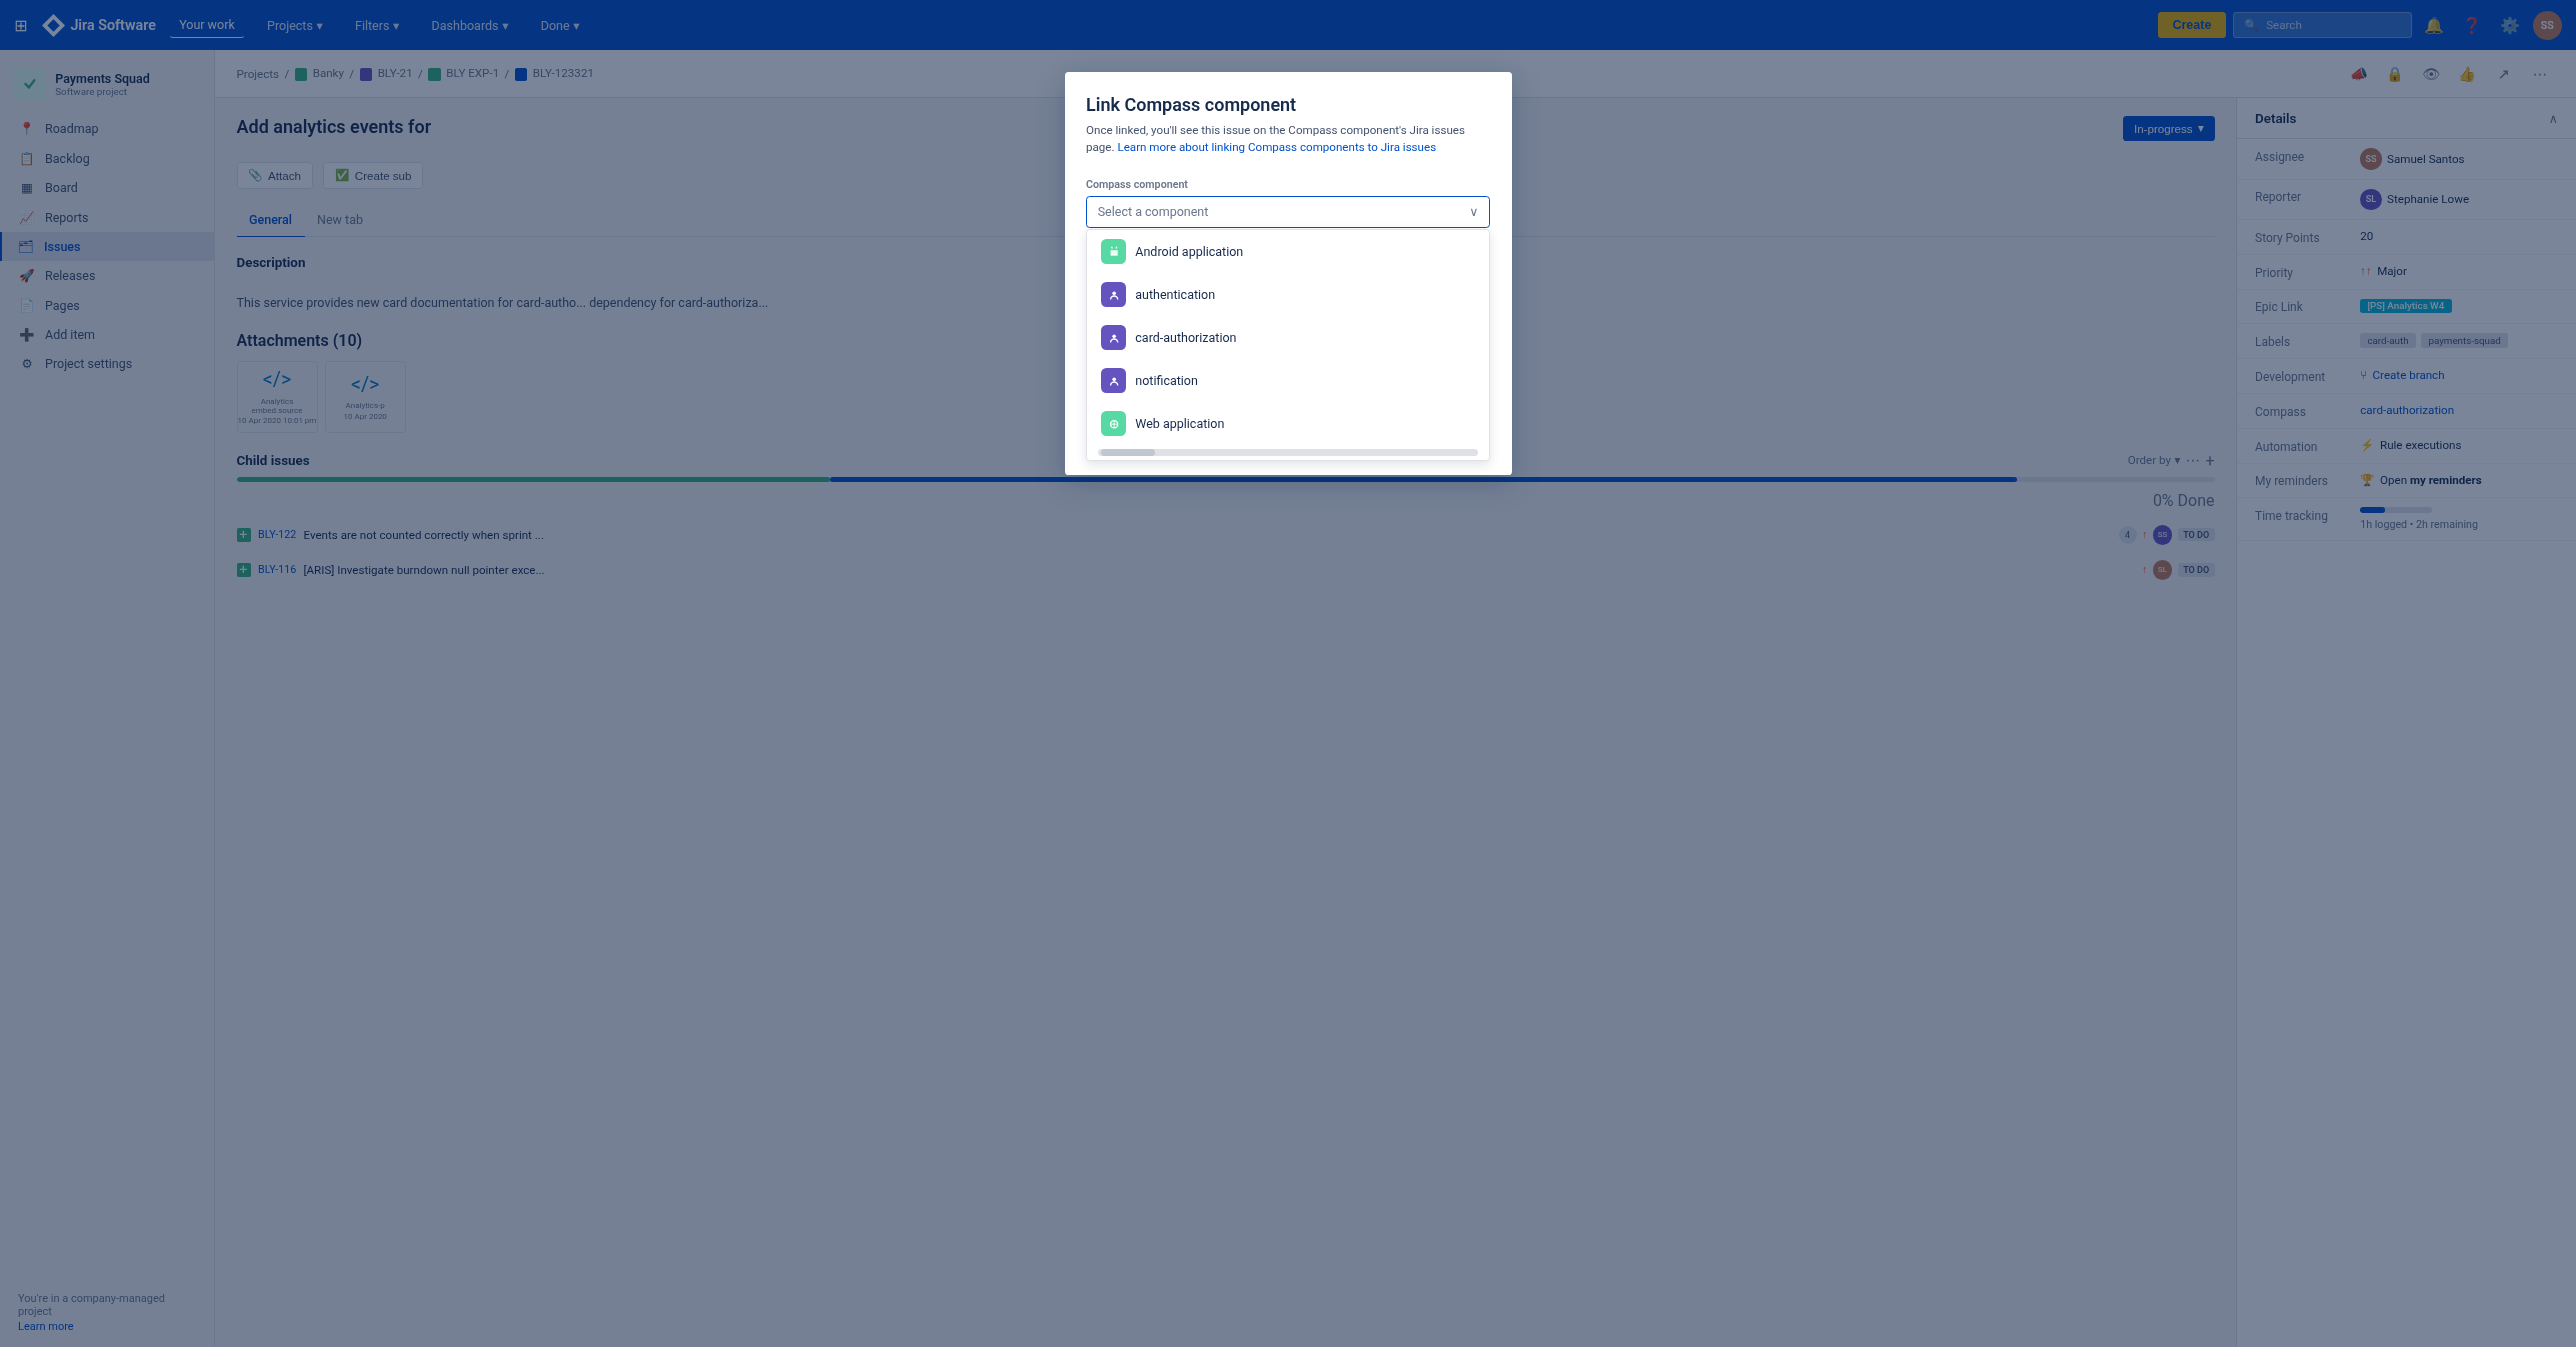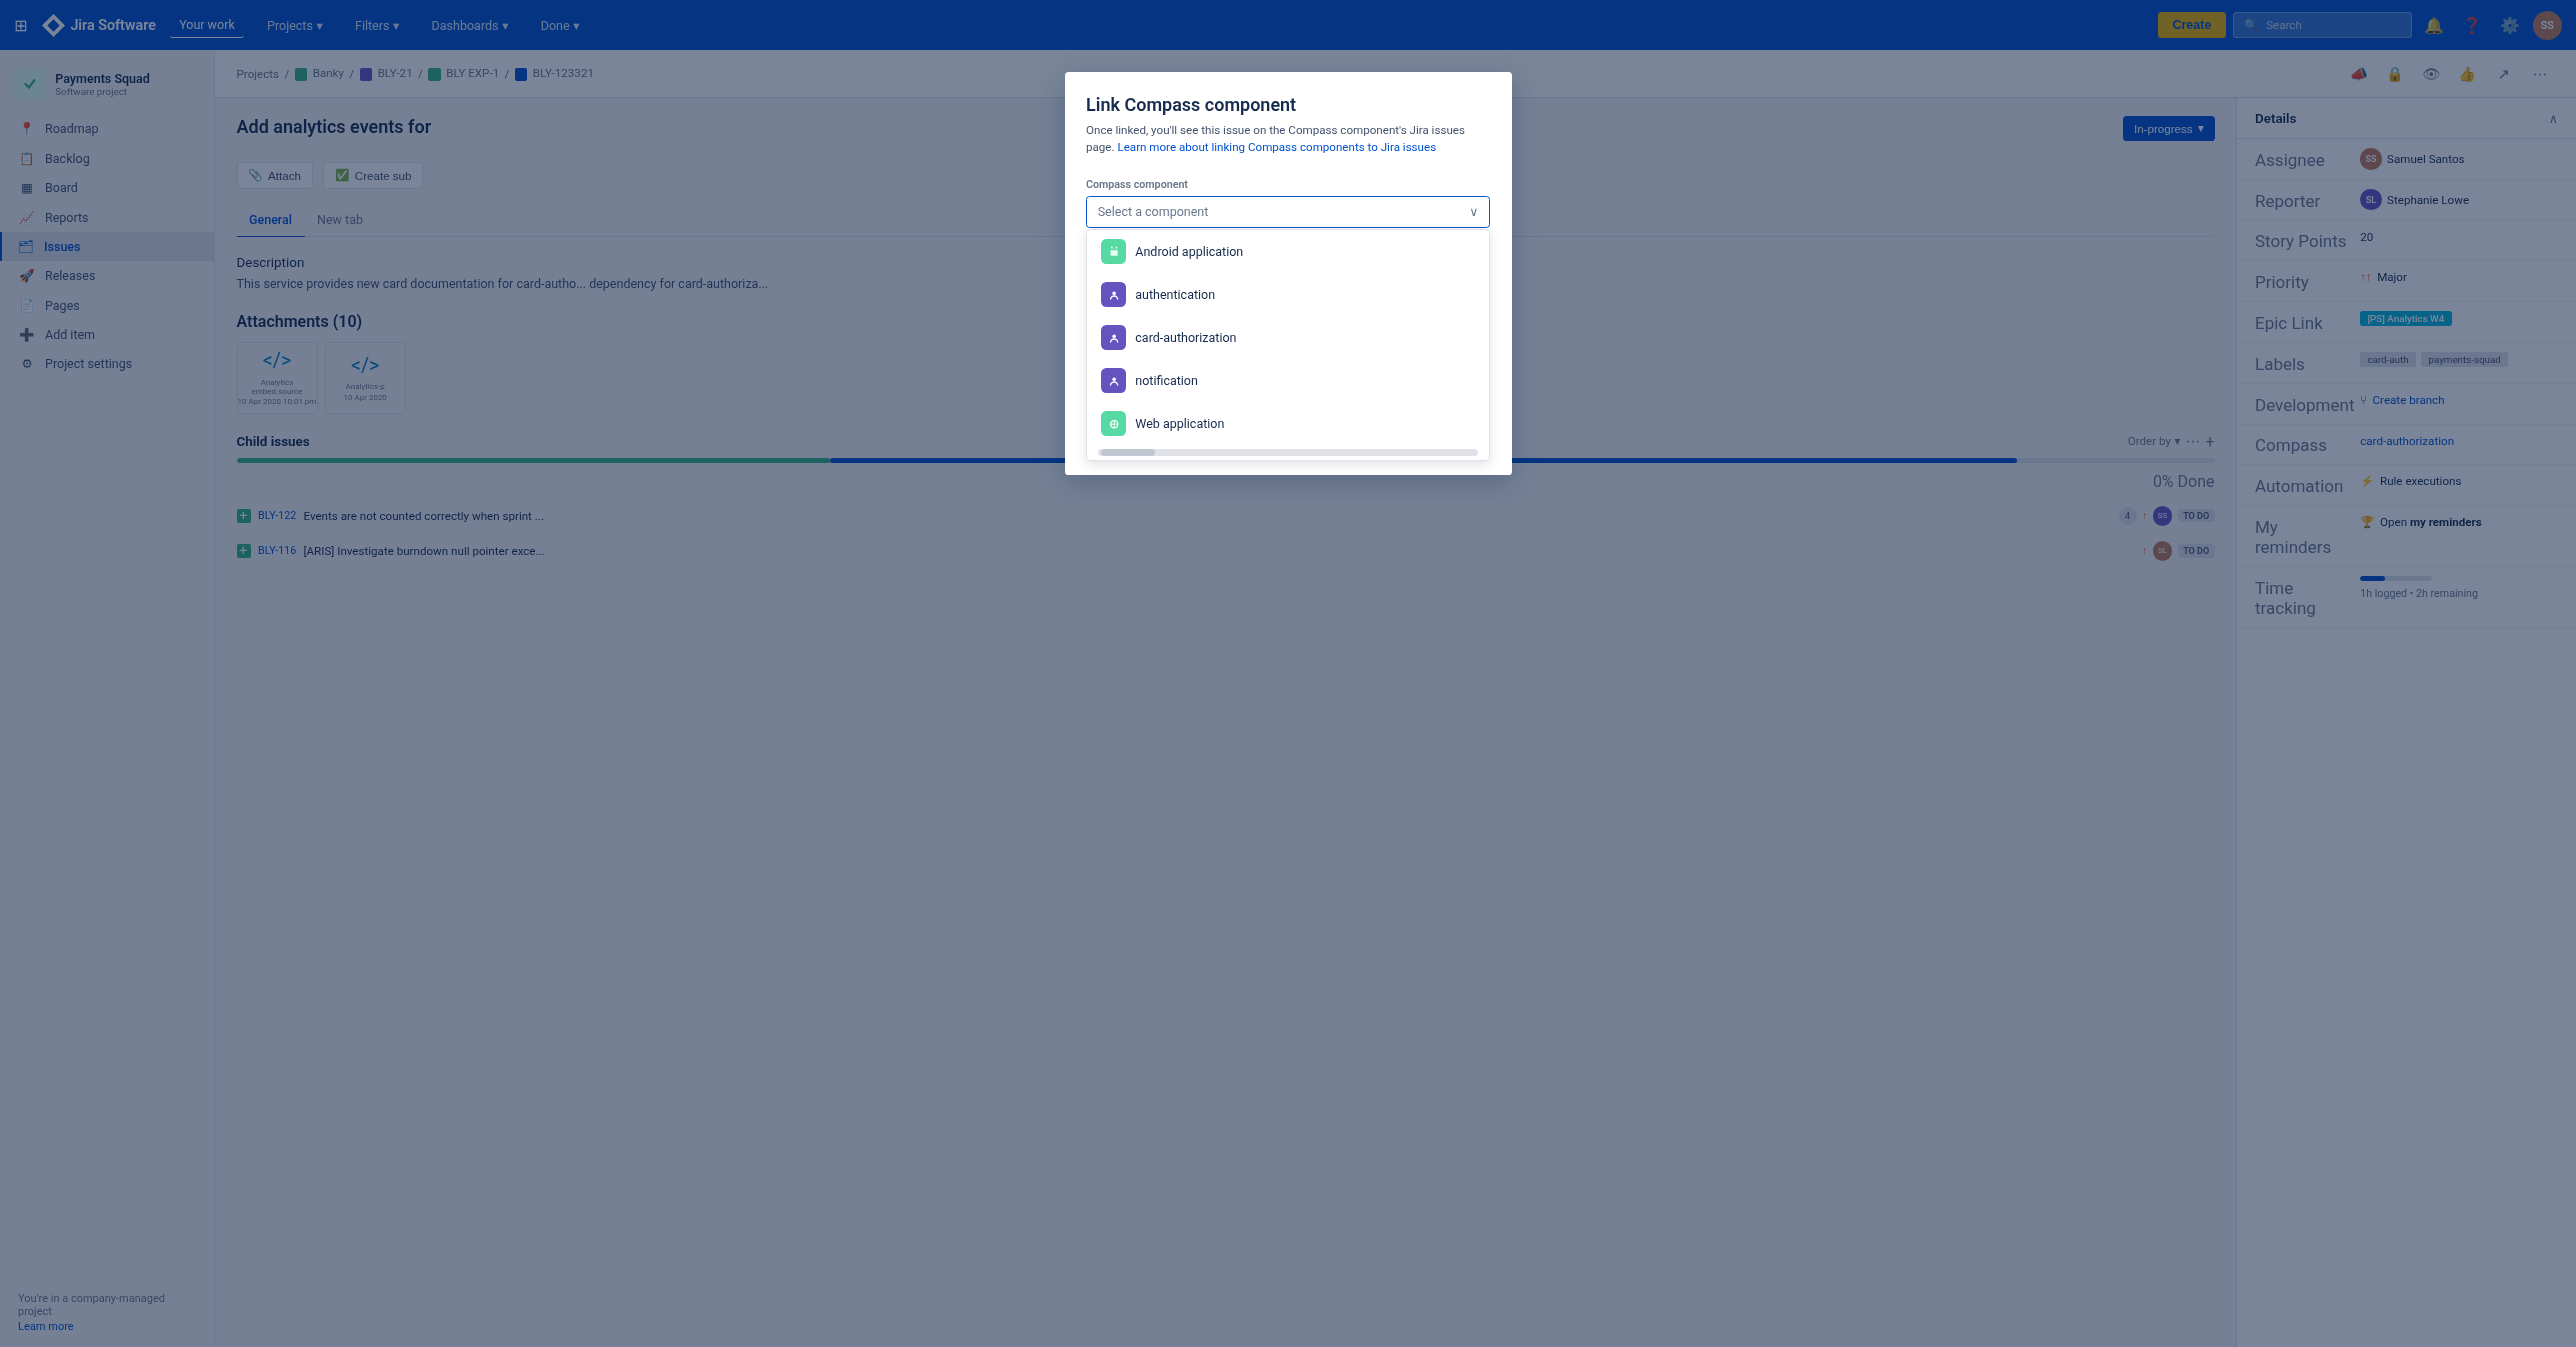--- a/index.html
+++ b/index.html
@@ -50,21 +50,21 @@
     .header-icon-btn { width: 29px; height: 29px; display: flex; align-items: center; justify-content: center; border-radius: 3.6px; cursor: pointer; color: #6b778c; font-size: 14.3px; border: none; background: none; }
 
     
     .issue-content { padding: 18px 21.5px; }
     .issue-title { font-size: 18px; font-weight: 600; color: #172b4d; margin-bottom: 14.3px; }
     .issue-actions { display: flex; gap: 10.7px; margin-bottom: 14.3px; }
     .action-btn { display: flex; align-items: center; gap: 5.4px; padding: 5.4px 10.7px; border: 0.9px solid #dfe1e6; border-radius: 3.6px; background: white; cursor: pointer; color: #42526e; font-size: 11.6px; }
     .tabs { display: flex; gap: 0; border-bottom: 0.9px solid #dfe1e6; margin-bottom: 18px; }
     .tab { padding: 9px 12.5px; cursor: pointer; color: #6b778c; font-size: 12.5px; border-bottom: 1.8px solid transparent; margin-bottom: -0.9px; }
     .tab.active { color: #0052cc; border-bottom-color: #0052cc; font-weight: 500; }
-    .section-title { font-size: 13.4px; font-weight: 400; color: #172b4d; margin-bottom: 4px; }
+    .section-title { font-size: 13.4px; font-weight: 700; color: #172b4d; margin-bottom: 23px; }
     .description-text { font-size: 12.5px; color: #42526e; line-height: 1.6; }
     .attachments-section { margin-top: 18px; }
     .attachments-title { font-size: 16px; font-weight: 600; color: #172b4d; margin-bottom: 10.7px; }
     .attachment-thumbnails { display: flex; gap: 7.2px; }
     .attachment-thumb { width: 81px; height: 72px; border: 0.9px solid #dfe1e6; border-radius: 3.6px; background: #f4f5f7; display: flex; flex-direction: column; align-items: center; justify-content: center; cursor: pointer; overflow: hidden; }
     .thumb-icon { font-size: 19.7px; color: #0079bf; }
     .thumb-name { font-size: 8px; color: #6b778c; text-align: center; padding: 1.8px 3.6px; margin-top: 3.6px; }
     .thumb-date { font-size: 8px; color: #6b778c; }
 
     
@@ -86,21 +86,21 @@
     .priority-icon { color: #ff5630; font-size: 10.7px; }
     .mini-avatar { width: 19.7px; height: 19.7px; border-radius: 50%; background: #6554c0; display: flex; align-items: center; justify-content: center; color: white; font-size: 8px; }
     .status-badge { font-size: 9px; font-weight: 600; padding: 1.8px 5.4px; border-radius: 2.7px; background: #dfe1e6; color: #42526e; white-space: nowrap; }
 
     
     .details-panel { width: 340px; background: white; border-left: 0.9px solid #dfe1e6; overflow-y: auto; flex-shrink: 0; }
     .details-header { display: flex; align-items: center; justify-content: space-between; padding: 12.5px 18px; border-bottom: 0.9px solid #dfe1e6; }
     .details-title { font-size: 13.4px; font-weight: 600; color: #172b4d; }
     .details-collapse { cursor: pointer; color: #6b778c; }
     .details-row { padding: 9px 18px; display: flex; align-items: flex-start; border-bottom: 0.9px solid #f4f5f7; gap: 7.2px; }
-    .details-label { font-size: 17px; color: #6b778c; width: 98px; flex-shrink: 0; padding-top: 1.8px; }
+    .details-label { font-size: 12px; color: #6b778c; width: 98px; flex-shrink: 0; padding-top: 1.8px; }
     .details-value { flex: 1; font-size: 11.6px; color: #172b4d; display: flex; align-items: center; gap: 5.4px; flex-wrap: wrap; }
     .user-avatar { width: 21.5px; height: 21.5px; border-radius: 50%; display: flex; align-items: center; justify-content: center; color: white; font-size: 9px; font-weight: 600; flex-shrink: 0; }
     .epic-tag { background: #00b8d9; color: white; font-size: 9.8px; padding: 1.8px 7.2px; border-radius: 2.7px; font-weight: 500; }
     .label-tag { background: #dfe1e6; color: #42526e; font-size: 9.8px; padding: 1.8px 7.2px; border-radius: 2.7px; }
     .link-blue { color: #0052cc; cursor: pointer; font-size: 11.6px; }
     .status-btn { display: flex; align-items: center; gap: 5.4px; background: #0052cc; color: white; border: none; border-radius: 3.6px; padding: 5.4px 10.7px; cursor: pointer; font-size: 11.6px; font-weight: 500; }
     .progress-track { width: 72px; height: 5.4px; background: #dfe1e6; border-radius: 2.7px; overflow: hidden; }
     .progress-inner { height: 100%; background: #0052cc; border-radius: 2.7px; }
     .tracking-text { font-size: 10.7px; color: #6b778c; }
 

